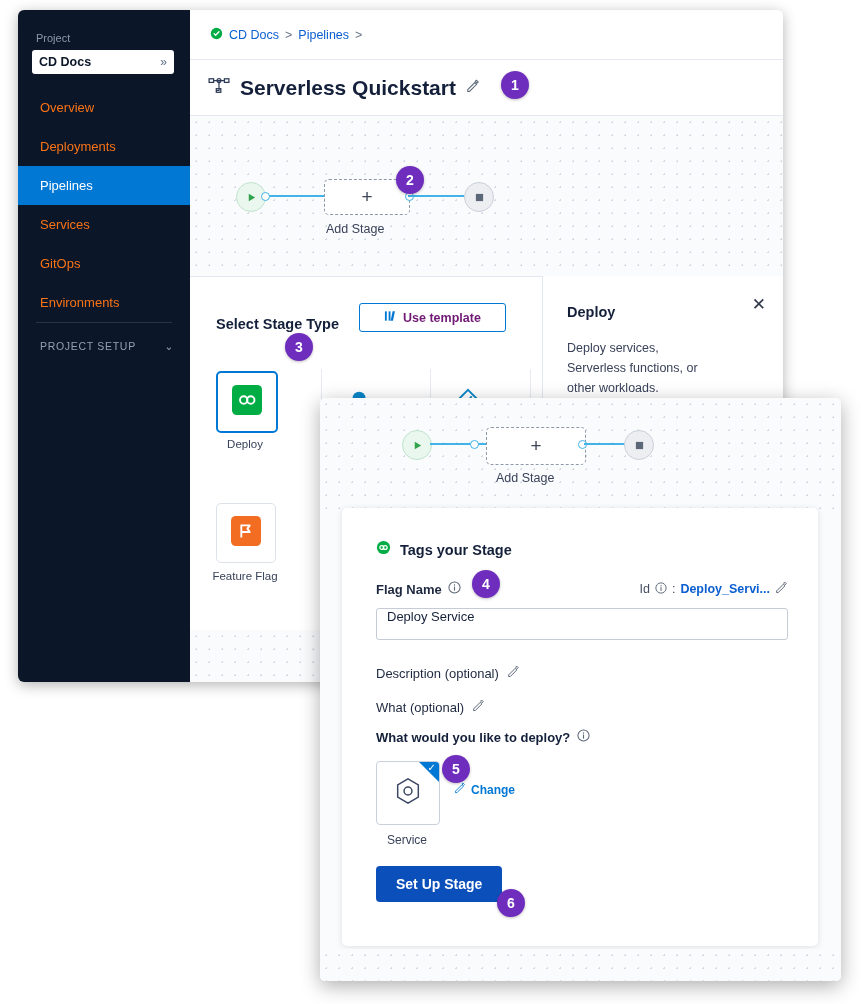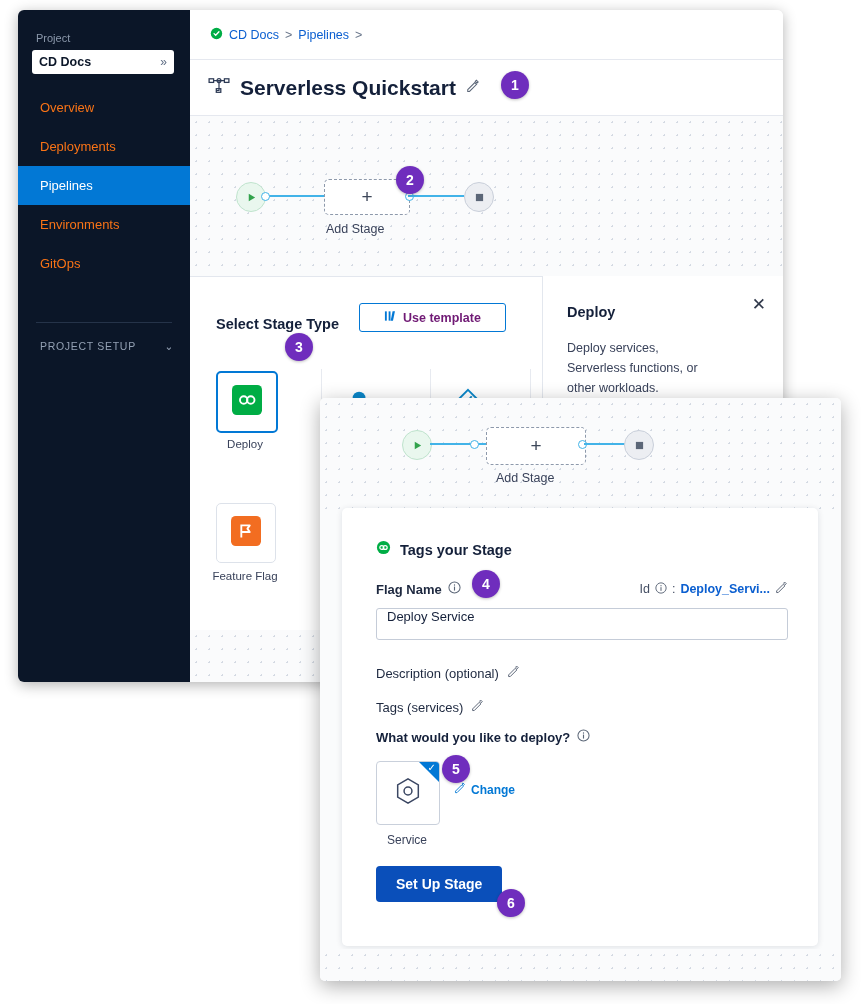--- a/index.html
+++ b/index.html
@@ -492,24 +492,27 @@
       <div class="nav-item">
         <span>Overview</span>
       </div>
       <div class="nav-item">
         <span>Deployments</span>
       </div>
       <div class="nav-item active">
         <span>Pipelines</span>
       </div>
       <div class="nav-item">
-        <span>Environments</span>
+        <span>Services</span>
       </div>
       <div class="nav-item">
         <span>GitOps</span>
+      </div>
+      <div class="nav-item">
+        <span>Environments</span>
       </div>
     </div>
 
     <div class="nav-divider"></div>
 
     <div class="nav-section">
       <span>PROJECT SETUP</span>
       <span>⌄</span>
     </div>
   </div>
@@ -712,21 +715,21 @@
       <span>Description (optional)</span>
       <span class="icon-sq">
         <svg width="13" height="13" viewBox="0 0 16 16">
             <path d="M2 12.2l8.1-8.1 2 2L4 14.2H2z" fill="none" stroke="#5b6677" stroke-width="1.2"></path>
             <path d="M10.6 2.6l1.3-1.3 2 2-1.3 1.3z" fill="none" stroke="#5b6677" stroke-width="1.2"></path>
           </svg>
       </span>
     </div>
 
     <div class="optional-row" style="top:191px;">
-      <span>Tags (services)</span>
+      <span>What (optional)</span>
       <span class="icon-sq">
         <svg width="13" height="13" viewBox="0 0 16 16">
             <path d="M2 12.2l8.1-8.1 2 2L4 14.2H2z" fill="none" stroke="#5b6677" stroke-width="1.2"></path>
             <path d="M10.6 2.6l1.3-1.3 2 2-1.3 1.3z" fill="none" stroke="#5b6677" stroke-width="1.2"></path>
           </svg>
       </span>
     </div>
 
     <div class="deploy-q">
       <span>What would you like to deploy?</span>

